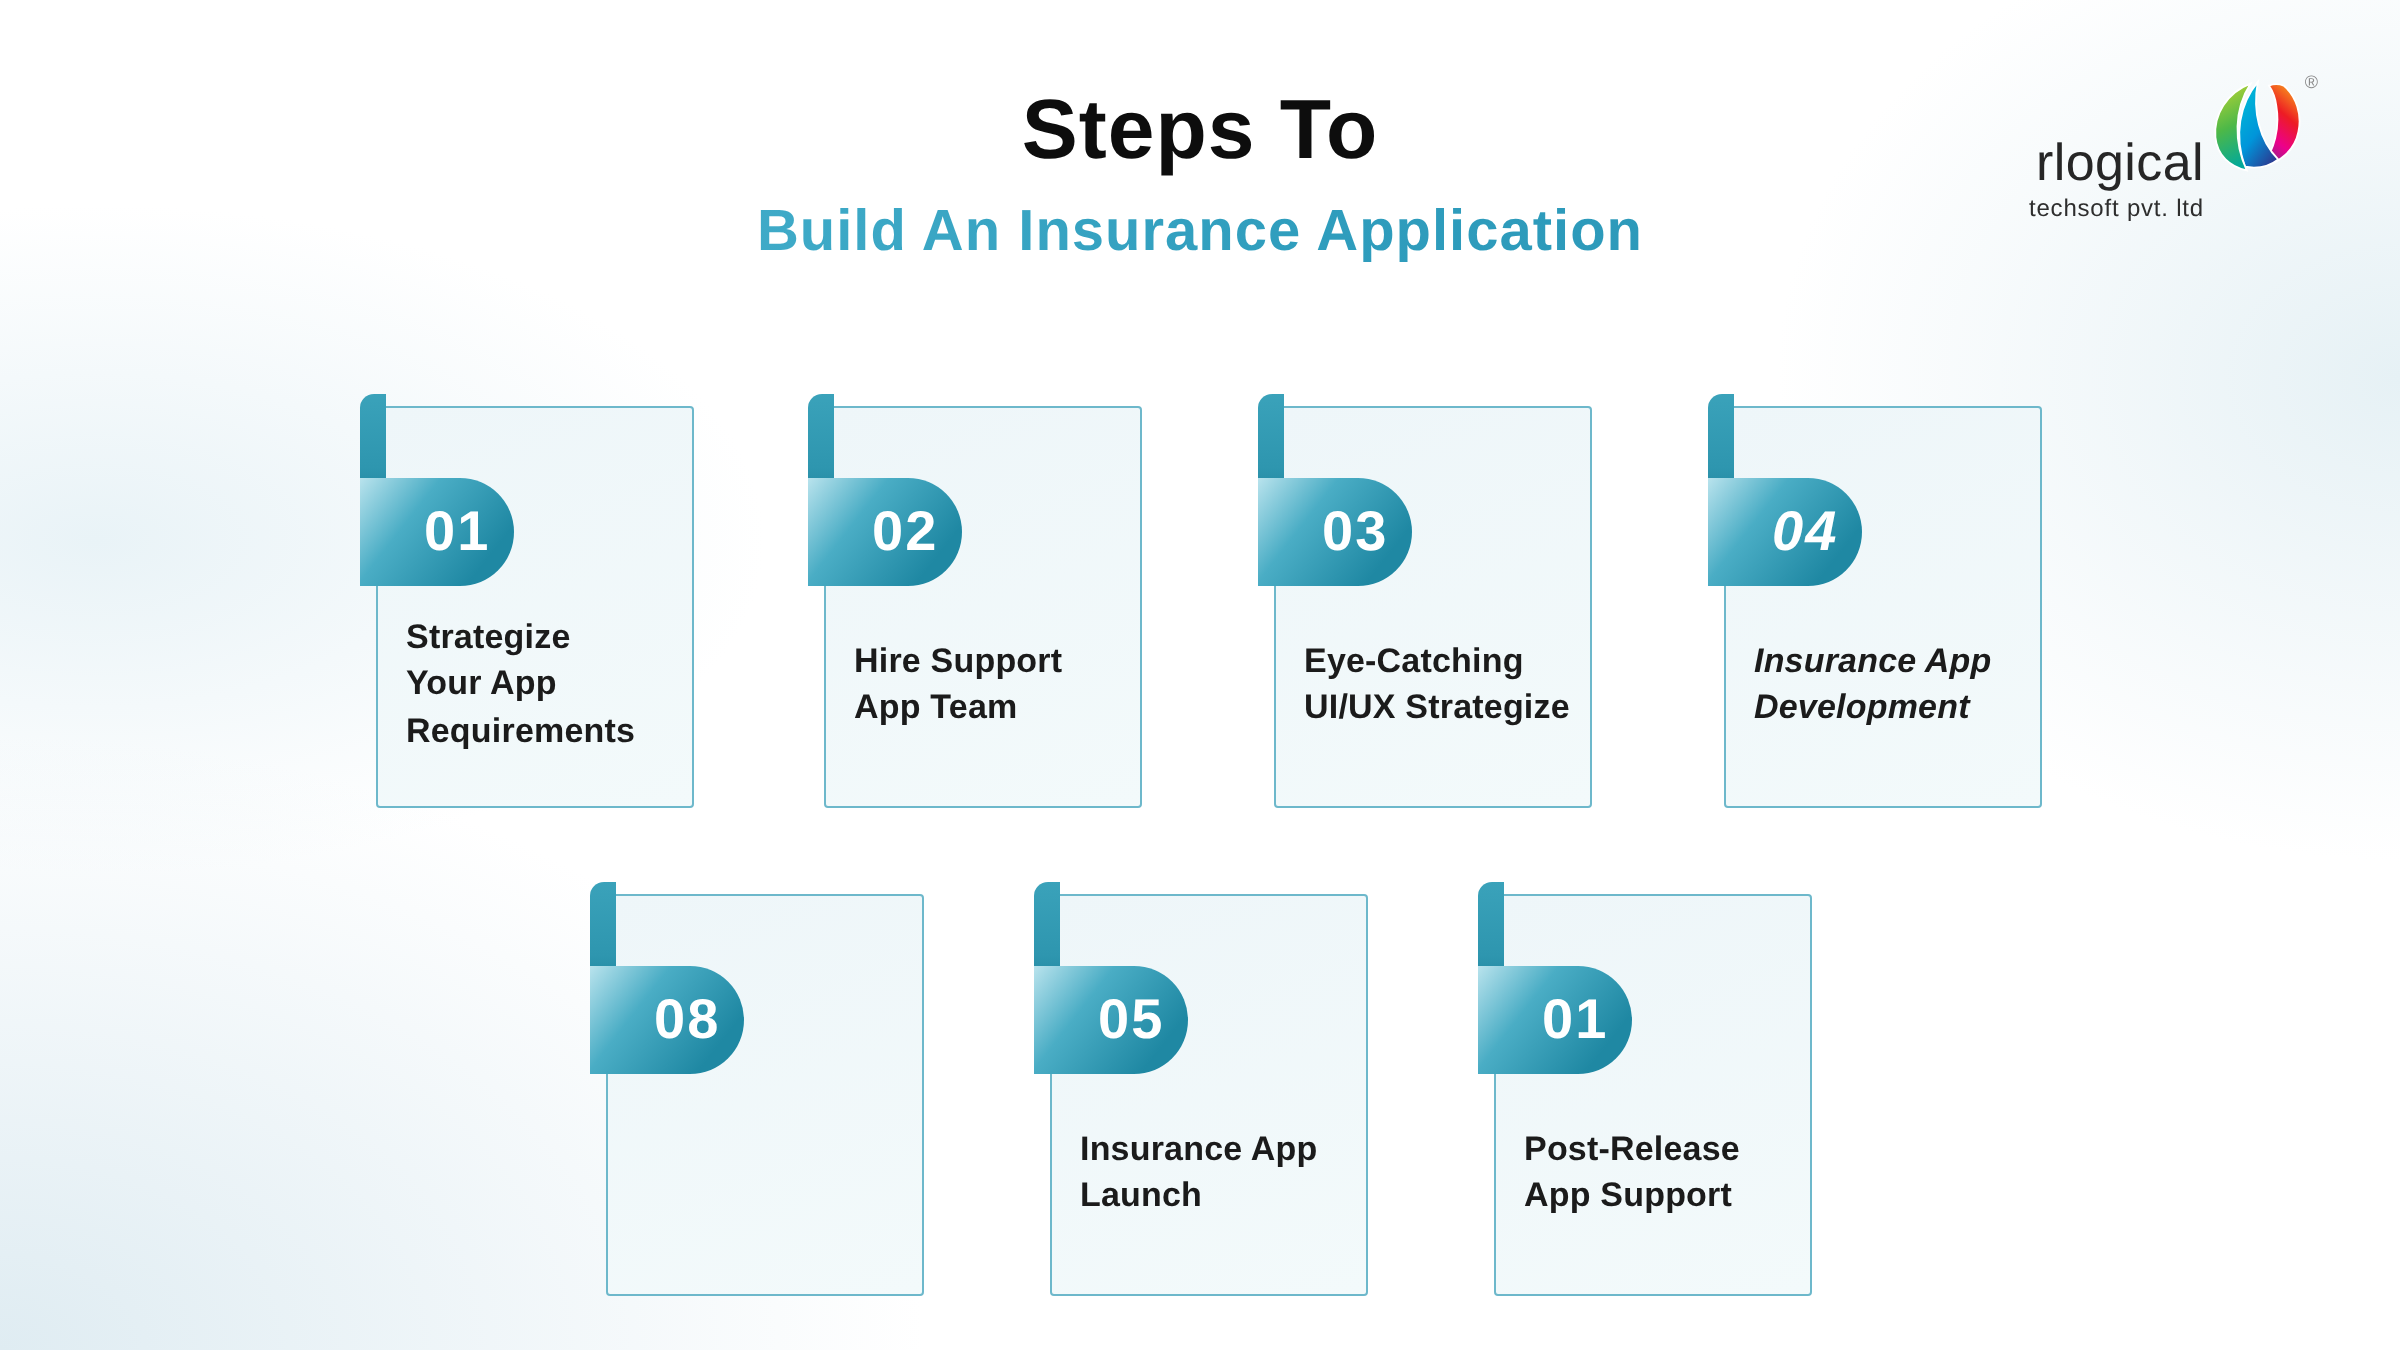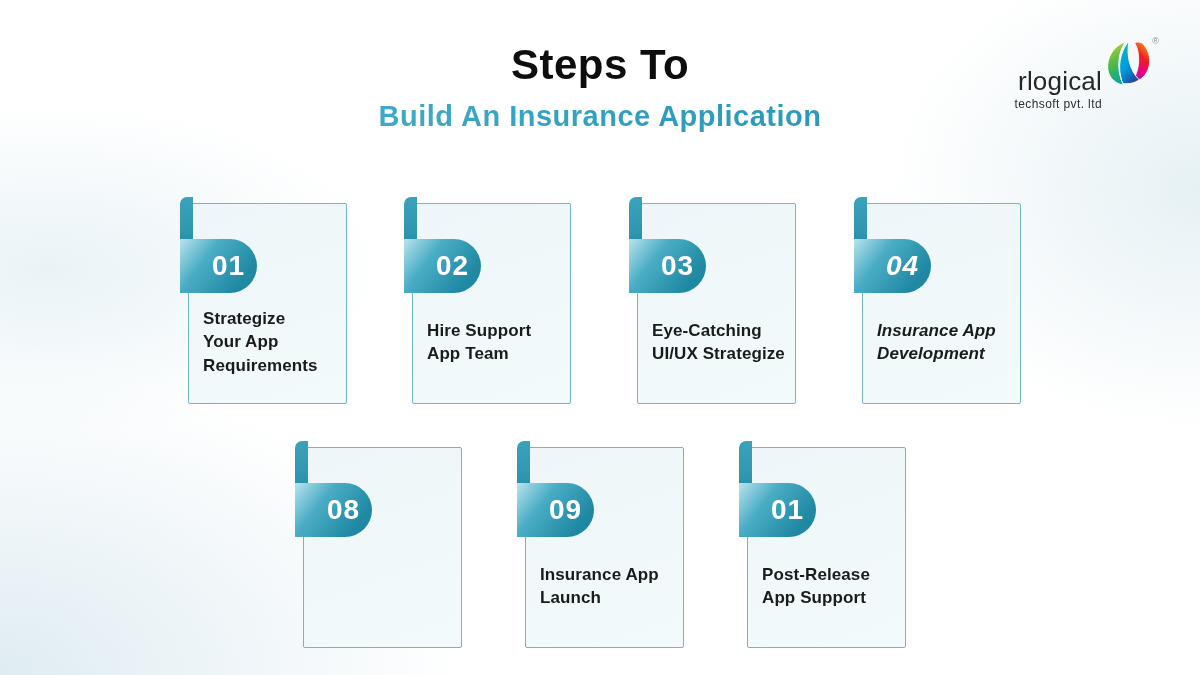--- a/index.html
+++ b/index.html
@@ -129,21 +129,21 @@
 Development</div>
   </div>
 
   <div class="card" style="left:303px; top:447px;">
     <div class="ribbon"></div>
     <div class="badge">08</div>
   </div>
 
   <div class="card" style="left:525px; top:447px;">
     <div class="ribbon"></div>
-    <div class="badge">09</div>
+    <div class="badge">05</div>
     <div class="card-label">Insurance App
 Launch</div>
   </div>
 
   <div class="card" style="left:747px; top:447px;">
     <div class="ribbon"></div>
     <div class="badge">01</div>
     <div class="card-label">Post-Release
 App Support</div>
   </div>

